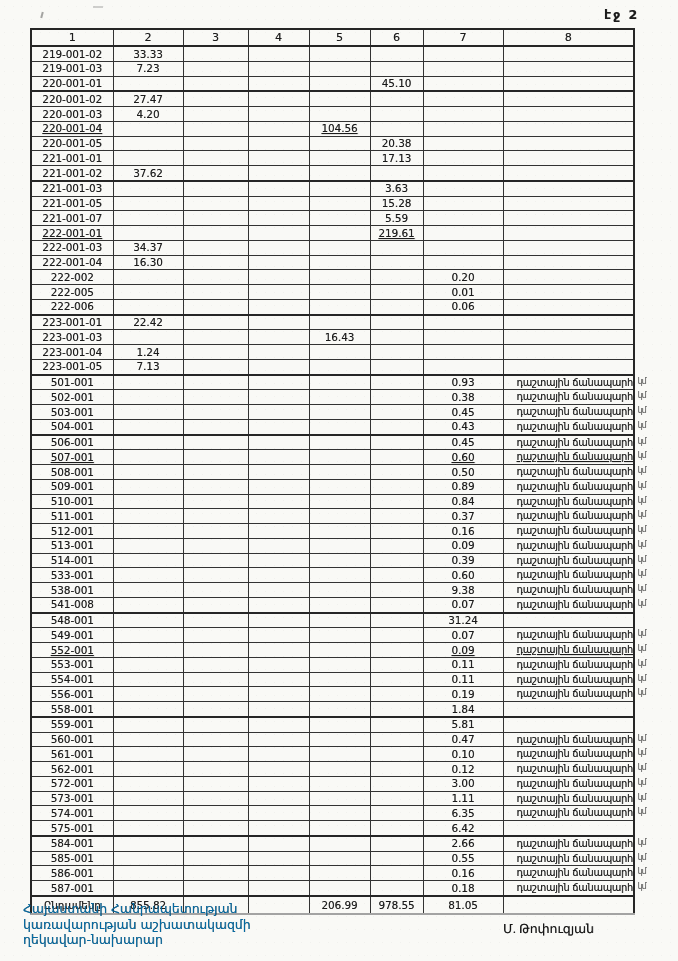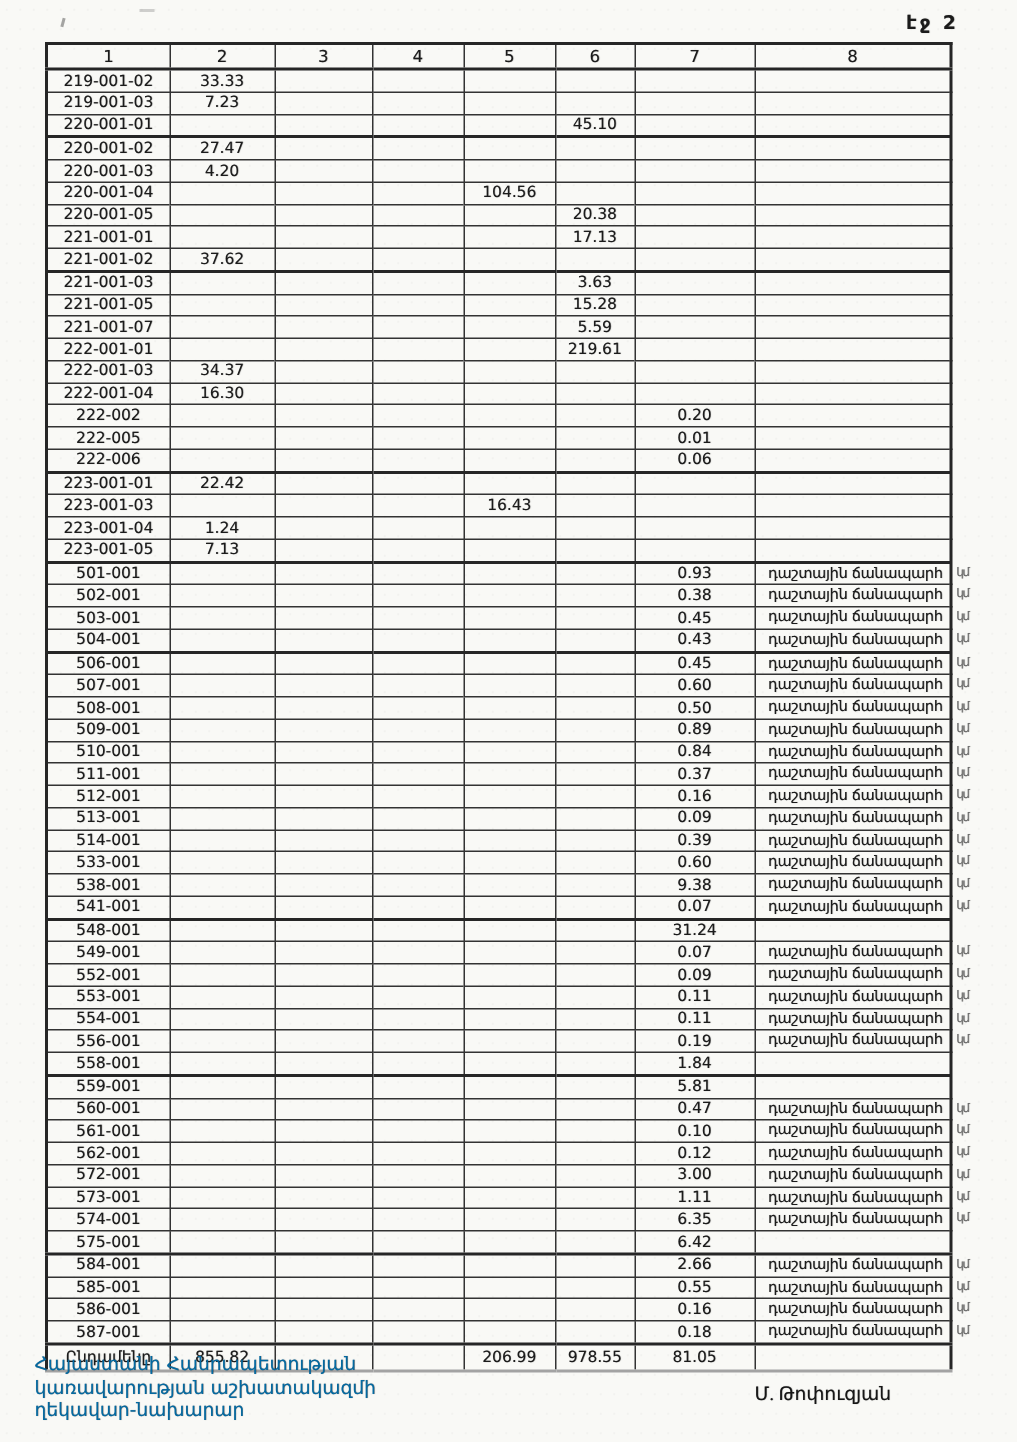--- a/index.html
+++ b/index.html
@@ -28,31 +28,31 @@
     padding:0;margin:0;
     font-size:10.3px;line-height:1;
     text-align:center;vertical-align:middle;
     height:13.75px;
     font-weight:normal;
     white-space:nowrap;
     overflow:visible;
   }
   thead th{height:15px;font-size:11px;border-bottom:2px solid #262626;}
   td.road-cell{
-    text-align:center;padding-left:4px;font-size:9.7px;
+    text-align:right;padding-left:4px;font-size:9.7px;
     position:relative;letter-spacing:-0.2px;
   }
   .mark{
     position:absolute;left:134px;top:2px;
     font-size:8px;color:#3a3a3a;opacity:.75;
     filter:blur(0.3px);
     letter-spacing:-1px;
   }
   tr.thick td{border-top:2px solid #262626;}
-  tr.dashed td{border-bottom-style:dashed;}
+  tr.dashed td{border-bottom-style:dashed;text-decoration:underline;}
   .total-row td{height:16.5px;border-top:2px solid #262626;border-bottom:2px solid #a3a3a3;}
   .footer-block{
     position:absolute;left:23px;top:901px;
     font-size:12.4px;line-height:15.7px;color:#0369a1;
   }
   .signature{
     position:absolute;left:503px;top:921px;
     font-size:12.4px;color:#161616;font-family:Liberation Serif, serif;
   }
   .artifact{position:absolute;background:rgba(60,60,60,.45);}
@@ -456,21 +456,21 @@
           <td>538-001</td>
           <td></td>
           <td></td>
           <td></td>
           <td></td>
           <td></td>
           <td>9.38</td>
           <td class="road-cell">դաշտային ճանապարհ<span class="mark">կմ</span></td>
         </tr>
         <tr>
-          <td>541-001</td>
+          <td>541-008</td>
           <td></td>
           <td></td>
           <td></td>
           <td></td>
           <td></td>
           <td>0.07</td>
           <td class="road-cell">դաշտային ճանապարհ<span class="mark">կմ</span></td>
         </tr>
         <tr class="thick">
           <td>548-001</td>

